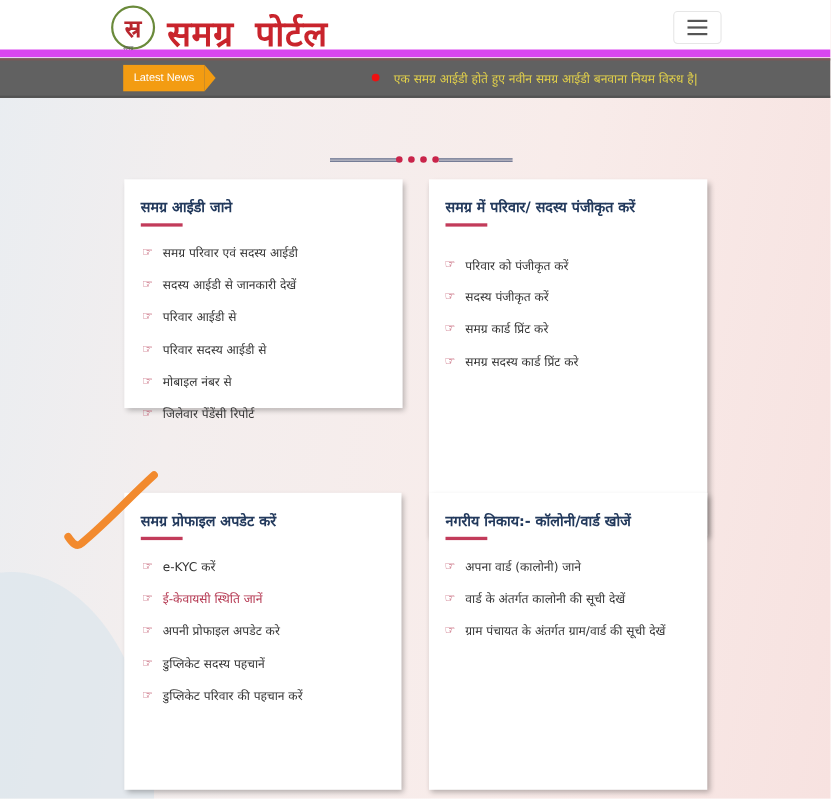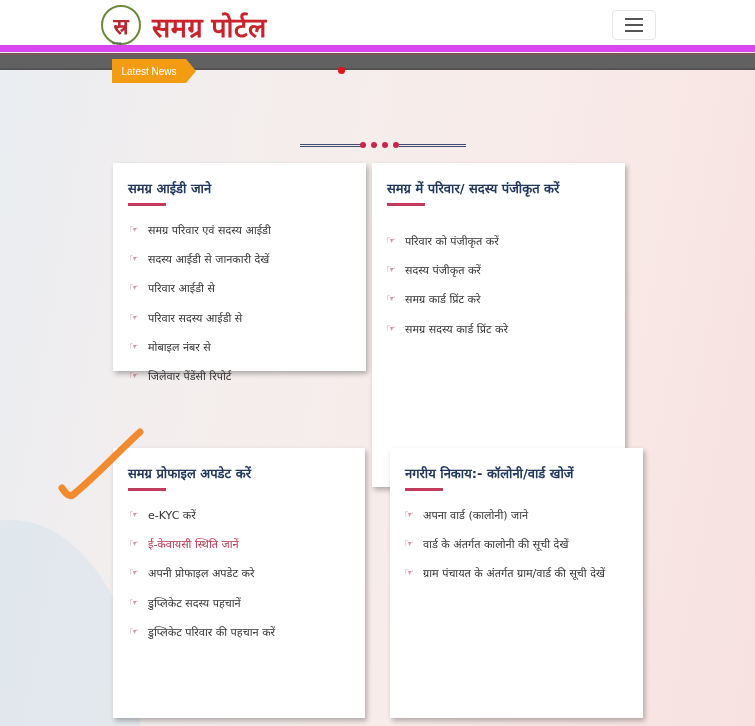--- a/index.html
+++ b/index.html
@@ -25,32 +25,32 @@
       border: 2px solid #6a8a3a;
       display: flex; align-items: center; justify-content: center;
       color: #b8262e; font-size: 22px; font-weight: bold;
       font-family: "DejaVu Serif", serif;
     }
     .logo-sub {
       position: absolute; left: 112px; top: 40px; font-size: 5px; color: #555;
     }
     .site-title {
       position: absolute; left: 152px; top: 8px;
-      font-size: 27px; font-weight: bold; color: #c9242c;
-      font-family: Liberation Sans, sans-serif;
+      font-size: 32px; font-weight: bold; color: #c9242c;
+      font-family: Liberation Mono, monospace;
       letter-spacing: 0.5px;
     }
     .menu-btn {
       position: absolute; left: 612px; top: 10px; width: 44px; height: 30px;
       border: 1px solid #e6e6e6; border-radius: 4px; background: #fff;
       display: flex; flex-direction: column; align-items: center; justify-content: center; gap: 4px;
     }
     .menu-btn span { display: block; width: 18px; height: 2px; background: #555; }
     .news-bar {
-      position: absolute; left: 0; top: 53px; width: 755px; height: 17px;
+      position: absolute; left: 0; top: 53px; width: 755px; height: 36px;
       background: #616161;
       border-top: 2px solid #7a5858;
       border-bottom: 2px solid #535353;
     }
     .news-label {
       position: absolute; left: 112px; top: 4px; height: 24px; width: 74px;
       background: #f39c12; color: #fff; font-size: 10px;
       display: flex; align-items: center; justify-content: center;
       font-family: "Liberation Sans", sans-serif;
     }
@@ -116,20 +116,21 @@
   <div class="menu-btn">
     <span></span>
     <span></span>
     <span></span>
   </div>
 </div>
 
 <div class="news-bar">
   <div class="news-label">Latest News</div>
   <div class="news-dot"></div>
+  <div class="news-text">एक समग्र आईडी होते हुए नवीन समग्र आईडी बनवाना नियम विरुध है|</div>
 </div>
 
 <div class="divider">
   <div class="line" style="left:0;width:62px;"></div>
   <div class="dots">
     <span></span>
     <span></span>
     <span></span>
     <span></span>
   </div>
@@ -160,21 +161,21 @@
         <span class="icon">☞</span>
         <span>मोबाइल नंबर से</span>
       </li>
     <li>
         <span class="icon">☞</span>
         <span>जिलेवार पेंडेंसी रिपोर्ट</span>
       </li>
   </ul>
 </div>
 
-<div class="card" style="left:372px;top:163px;width:253px;height:324px;">
+<div class="card" style="left:390px;top:163px;width:253px;height:324px;">
   <div class="card-title">समग्र में परिवार/ सदस्य पंजीकृत करें</div>
   <div class="card-underline" style="top:40px;"></div>
   <ul class="card-list" style="left:14px;top:63px;">
     <li>
         <span class="icon">☞</span>
         <span>परिवार को पंजीकृत करें</span>
       </li>
     <li>
         <span class="icon">☞</span>
         <span>सदस्य पंजीकृत करें</span>

